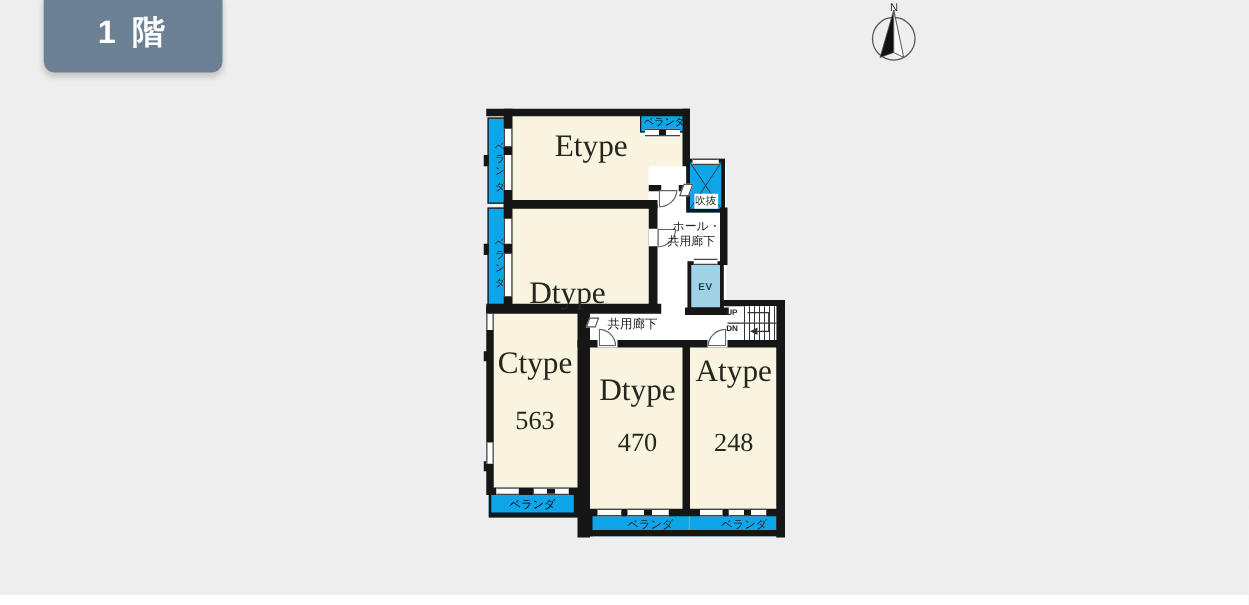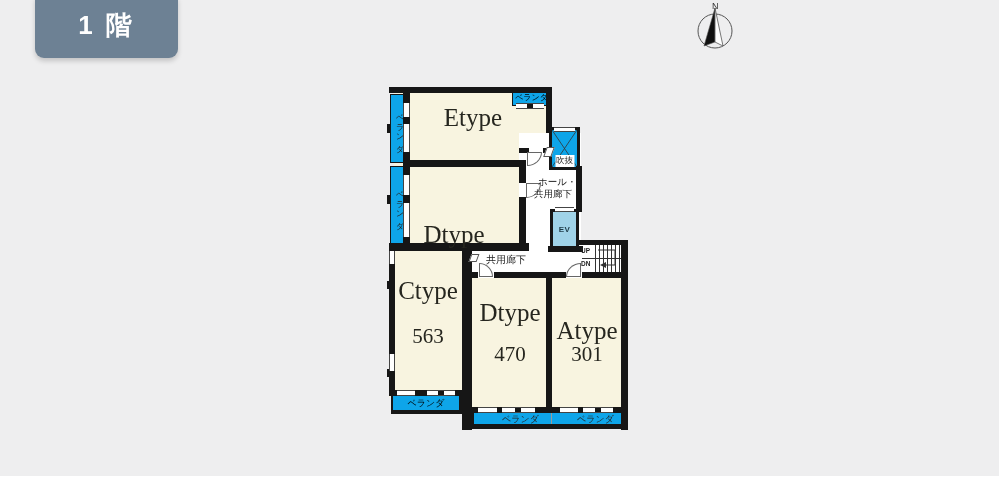--- a/index.html
+++ b/index.html
@@ -152,21 +152,21 @@
     <polyline points="8,6 25,6 25,21 16,21" fill="none" stroke="#333" stroke-width="1"></polyline>
     <polygon points="16,18 10,21 16,24" fill="#333"></polygon>
   </svg>
 
   <div class="rtype" style="left:398px;top:104px;width:150px;">Etype</div>
   <div class="rtype" style="left:384px;top:173px;width:140px;margin-top:48px;">Dtype</div>
   <div class="rtype" style="left:392px;top:277px;width:72px;">Ctype</div>
   <div class="rnum" style="left:392px;top:324px;width:72px;">563</div>
   <div class="rtype" style="left:474px;top:299px;width:72px;">Dtype</div>
   <div class="rnum" style="left:474px;top:342px;width:72px;">470</div>
-  <div class="rtype" style="left:550px;top:317px;width:74px;">Atype</div>
-  <div class="rnum" style="left:550px;top:342px;width:74px;">301</div>
+  <div class="rtype" style="left:550px;top:284px;width:74px;">Atype</div>
+  <div class="rnum" style="left:550px;top:342px;width:74px;">248</div>
 
   <span class="jp" style="left:538px;top:177px;font-size:9.5px;">ホール・</span>
   <span class="jp" style="left:534px;top:189px;font-size:9.5px;">共用廊下</span>
   <span class="jp" style="left:486px;top:254px;font-size:10px;">共用廊下</span>
 
   <div class="footer"></div>
 </div>
 
 </body></html>

